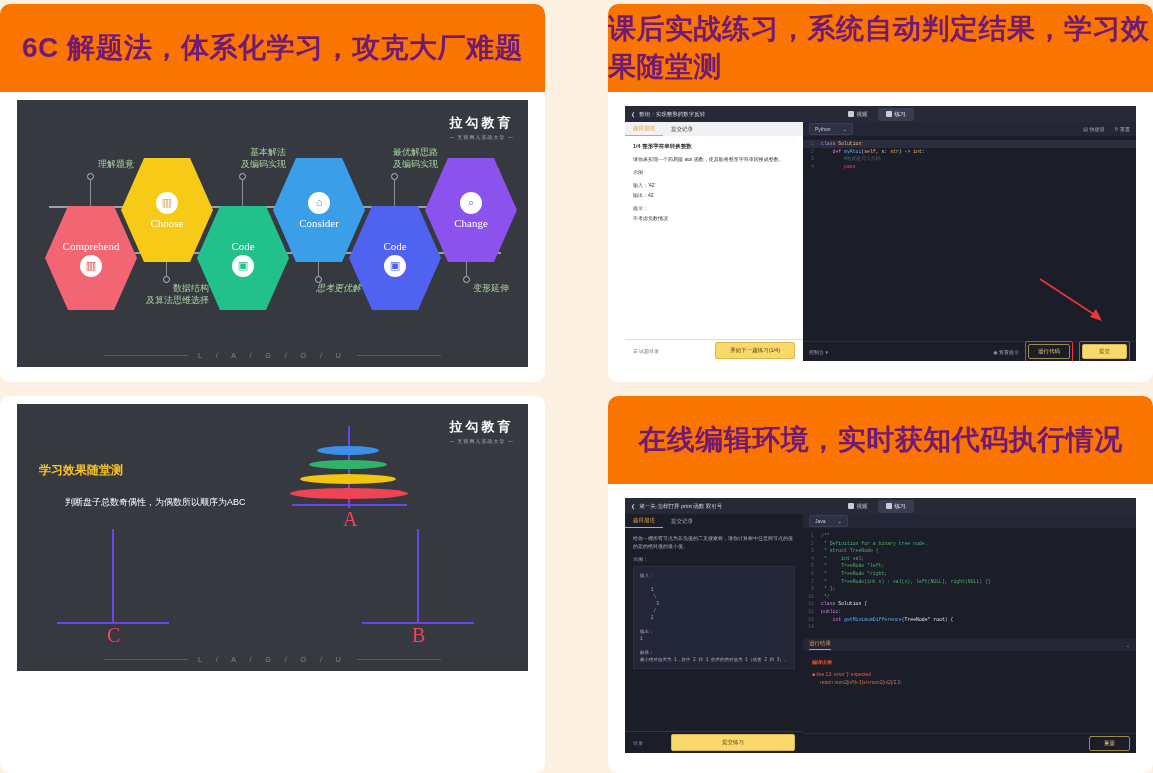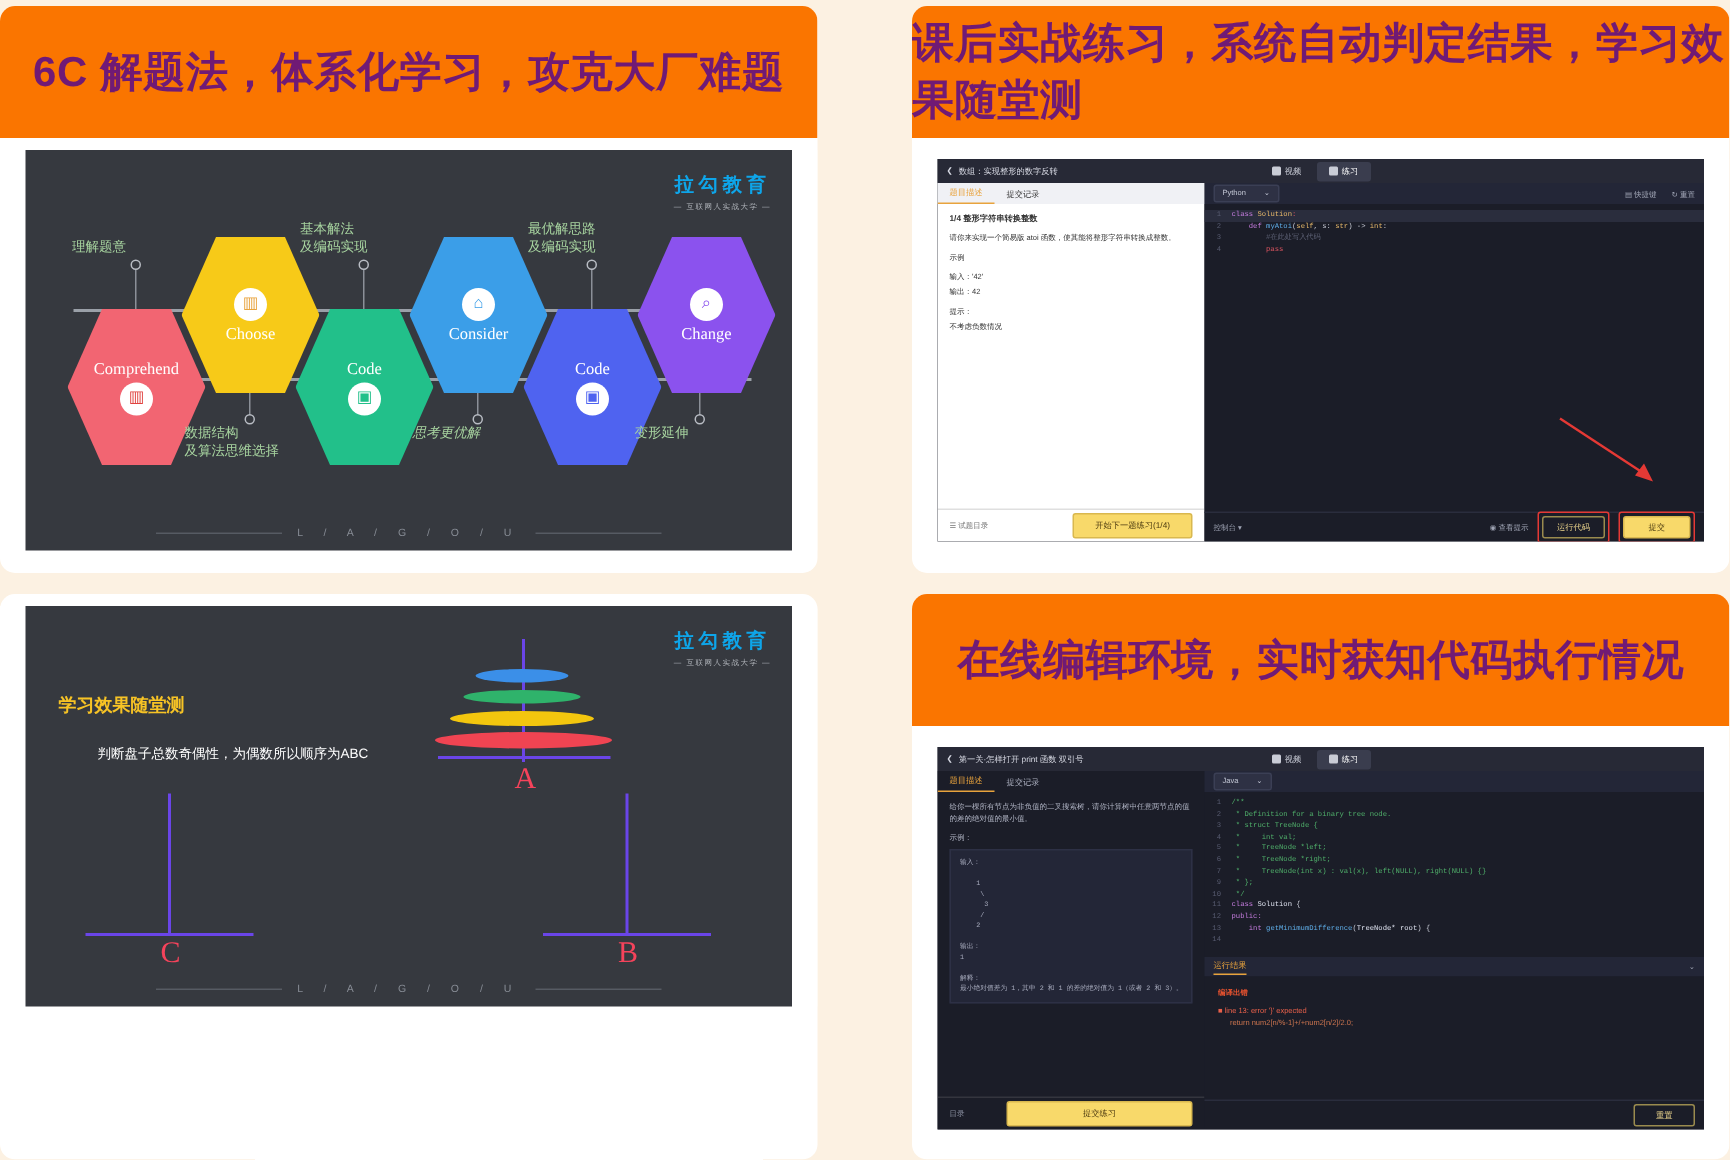--- a/index.html
+++ b/index.html
@@ -32,21 +32,21 @@
   
   .slide {
     position: relative;
     background: #36393F;
     width: 511px; height: 267px;
     margin: 8px auto 0 auto;
     overflow: hidden;
   }
   .lagou-logo { position: absolute; right: 14px; top: 14px; text-align: center; }
   .lagou-logo .lg-main {
-    color: #0ea5e9; font-size: 13px; font-weight: bold; letter-spacing: 3px;
+    color: #ffffff; font-size: 13px; font-weight: bold; letter-spacing: 3px;
   }
   .lagou-logo .lg-sub {
     color: #AEB2B8; font-size: 5px; letter-spacing: 1px; margin-top: 2px;
   }
   .slide-footer {
     position: absolute; left: 0; right: 0; bottom: 8px;
     display: flex; align-items: center; justify-content: center; gap: 0;
   }
   .slide-footer .rule { width: 84px; height: 1px; background: #565B63; }
   .slide-footer .fw { color: #878C95; font-size: 7px; letter-spacing: 6px; padding: 0 10px; }
@@ -60,21 +60,21 @@
   }
   .hex .hex-label { color: #FFFFFF; font-family: "Liberation Serif", "DejaVu Serif", serif; font-size: 11px; }
   .hex .hex-ico {
     width: 22px; height: 22px; border-radius: 50%; background: #fff;
     margin-top: 3px; display: flex; align-items: center; justify-content: center;
     font-size: 11px; line-height: 1;
   }
   .hex.top .hex-ico { order: -1; margin-top: 0; margin-bottom: 3px; }
   .cap {
     position: absolute; color: #A8D5A0; font-size: 9px; line-height: 12px;
-    text-align: left; font-family: "Liberation Serif", "DejaVu Serif", serif; width: 86px;
+    text-align: right; font-family: "Liberation Serif", "DejaVu Serif", serif; width: 86px;
   }
   .stem { position: absolute; width: 1px; background: #8B9098; }
   .dot { position: absolute; width: 7px; height: 7px; border-radius: 50%; border: 1px solid #B9BDC4; background: #36393F; }
   .bar { position: absolute; height: 2px; background: #9AA0A8; }
 
   
   .s2-title { position: absolute; left: 22px; top: 20px; color: #FFFFFF; font-size: 17px; font-weight: bold; }
   .s2-sub { position: absolute; left: 22px; top: 58px; color: #F7C325; font-size: 12px; font-weight: bold; }
   .s2-text { position: absolute; left: 48px; top: 92px; color: #FFFFFF; font-size: 9px; }
   .disk { position: absolute; border-radius: 50%; }

